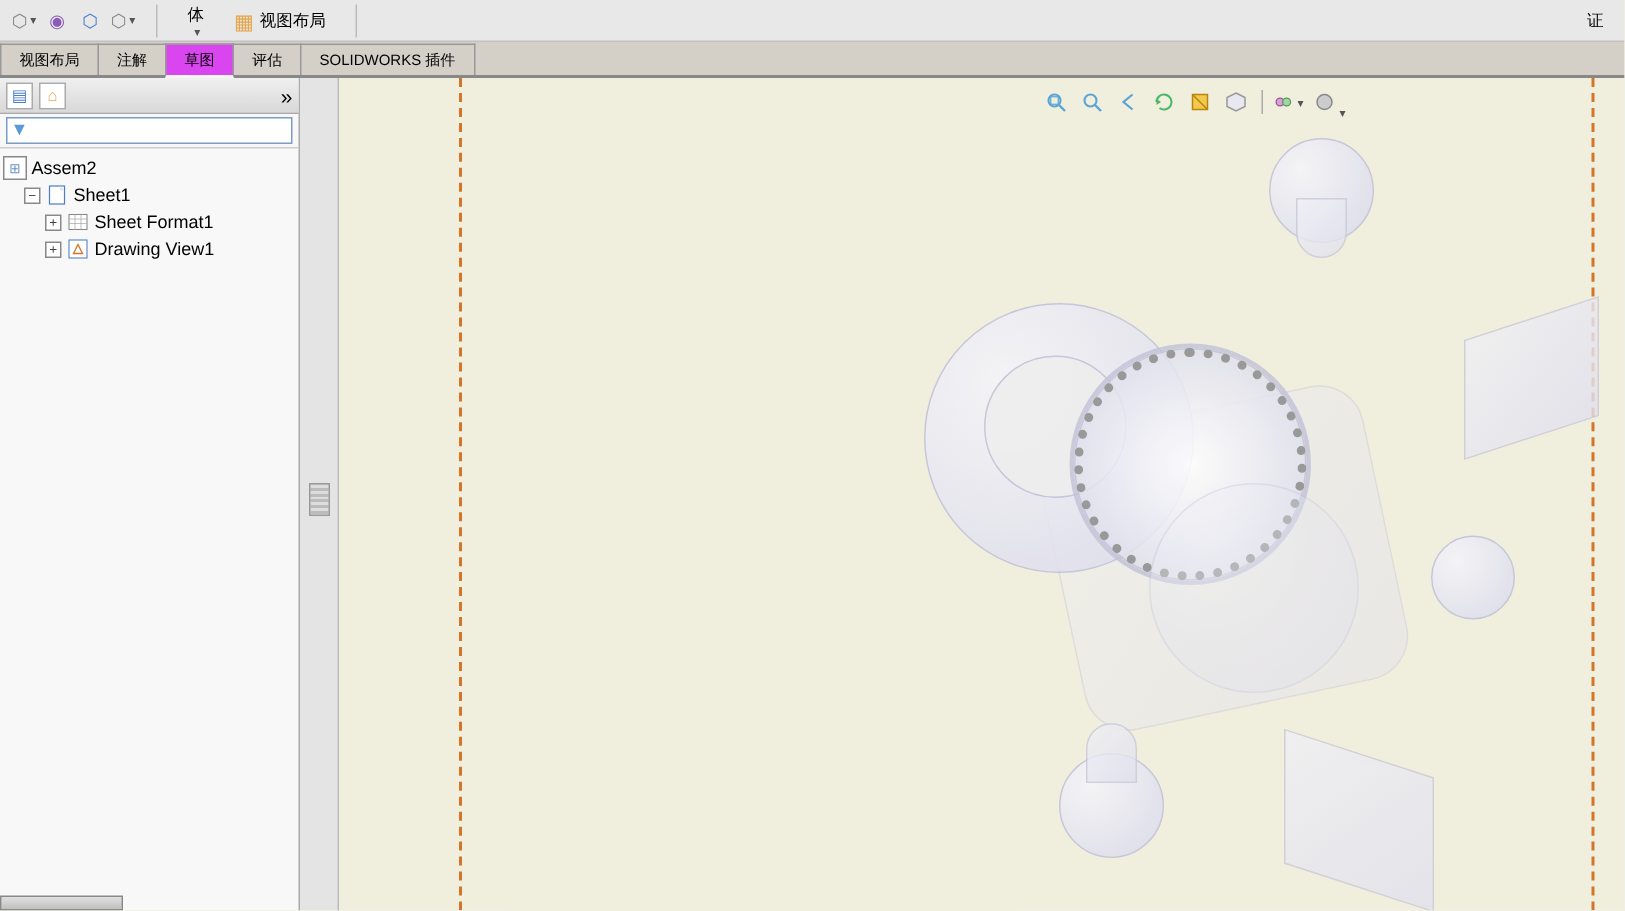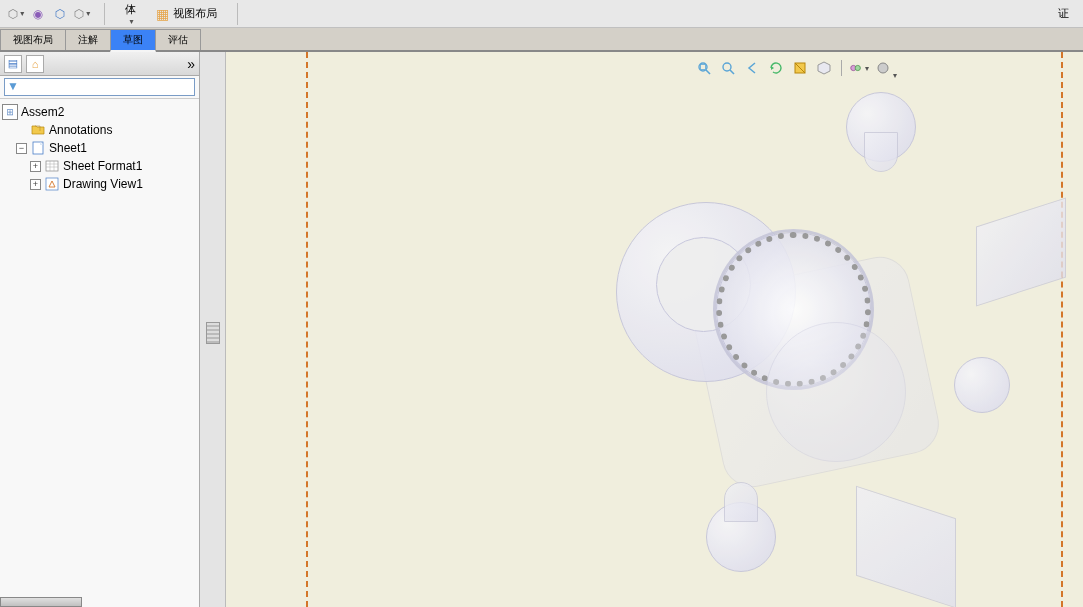--- a/index.html
+++ b/index.html
@@ -57,21 +57,21 @@
       padding: 3px 12px;
       background: #d4d0c8;
       border: 1px solid #999;
       border-bottom: none;
       font-size: 10px;
       cursor: pointer;
       margin-right: -1px;
       position: relative;
     }
     .tab.active {
-      background: #3b82f6;
+      background: #d946ef;
       border-bottom: 2px solid #f5f5f5;
       margin-bottom: -2px;
       z-index: 2;
     }
     
     
     .main-container {
       display: flex;
       height: calc(100% - 52px);
       position: relative;
@@ -322,20 +322,21 @@
   <div class="ribbon-item">
     <span>证</span>
   </div>
 </div>
 
 <div class="tabs-bar">
   <div class="tab"><span>视图布局</span></div>
   <div class="tab"><span>注解</span></div>
   <div class="tab active"><span>草图</span></div>
   <div class="tab"><span>评估</span></div>
+  <div class="tab"><span>SOLIDWORKS 插件</span></div>
 </div>
 
 <div class="main-container">
 
   <div class="feature-panel">
     <div class="panel-header">
       <div class="panel-mode-icons">
         <div class="panel-mode-icon">
             <span class="ic-blue">▤</span>
           </div>
@@ -350,30 +351,20 @@
         <span class="filter-funnel" style="position:absolute;left:3px;top:1px;">▼</span>
         <input class="filter-input" type="text" style="padding-left: 18px;" placeholder="">
       </div>
     </div>
     <div class="tree">
       <div class="tree-node">
         <span class="tree-icon-assem">⊞</span>
         <span>Assem2</span>
       </div>
       <div class="tree-node indent-1">
-        <span class="tree-spacer"></span>
-        <span class="tree-icon-folder">
-          <svg width="16" height="16" viewBox="0 0 16 16">
-              <path d="M2 4 L6 4 L7 5 L14 5 L14 12 L2 12 Z" fill="#f2c94c" stroke="#b8860b" stroke-width="0.7"></path>
-              <path d="M5 4 L10 4 L10 9" fill="none" stroke="#b28a2b" stroke-width="0.6"></path>
-            </svg>
-        </span>
-        <span>Annotations</span>
-      </div>
-      <div class="tree-node indent-1">
         <span class="tree-toggle">−</span>
         <span class="tree-icon-sheet">
           <svg width="16" height="16" viewBox="0 0 16 16">
               <rect x="3" y="2" width="10" height="12" fill="#fff" stroke="#4a7ec7" stroke-width="0.8"></rect>
               <path d="M10 2 L13 5 L10 5 Z" fill="#dbe7f5"></path>
             </svg>
         </span>
         <span>Sheet1</span>
       </div>
       <div class="tree-node indent-2">

